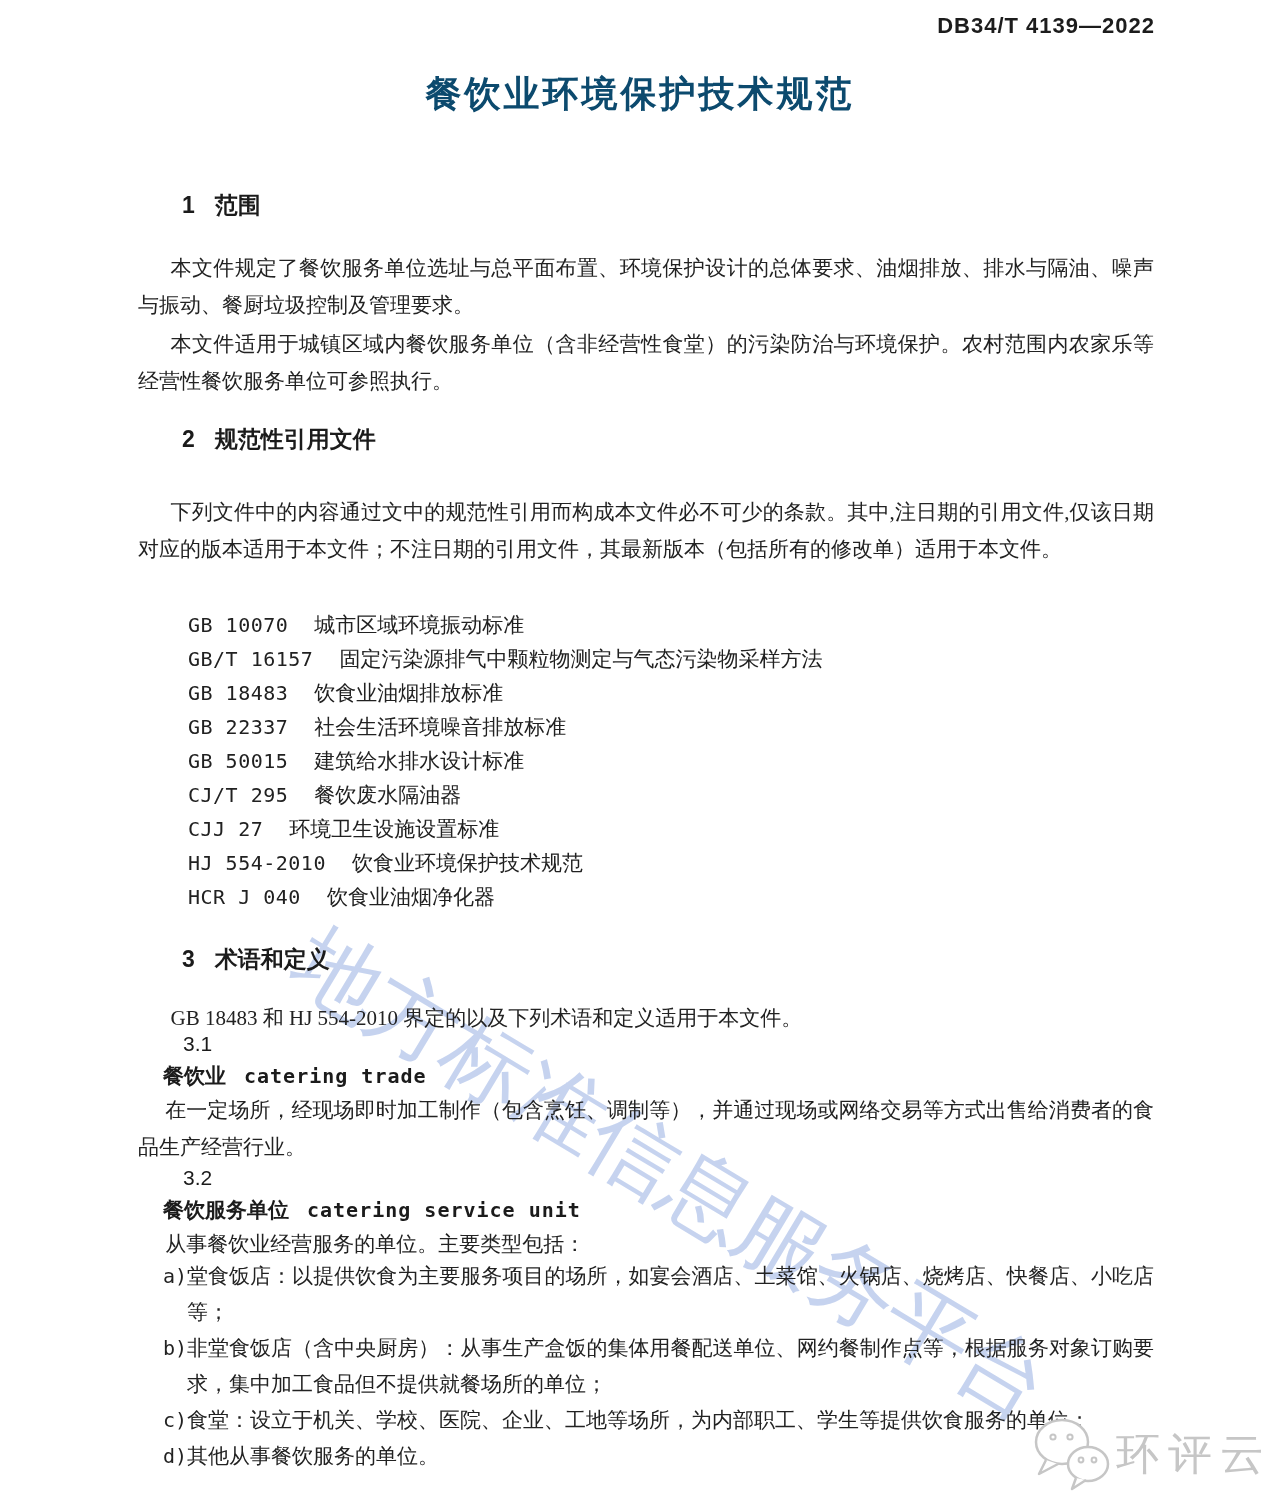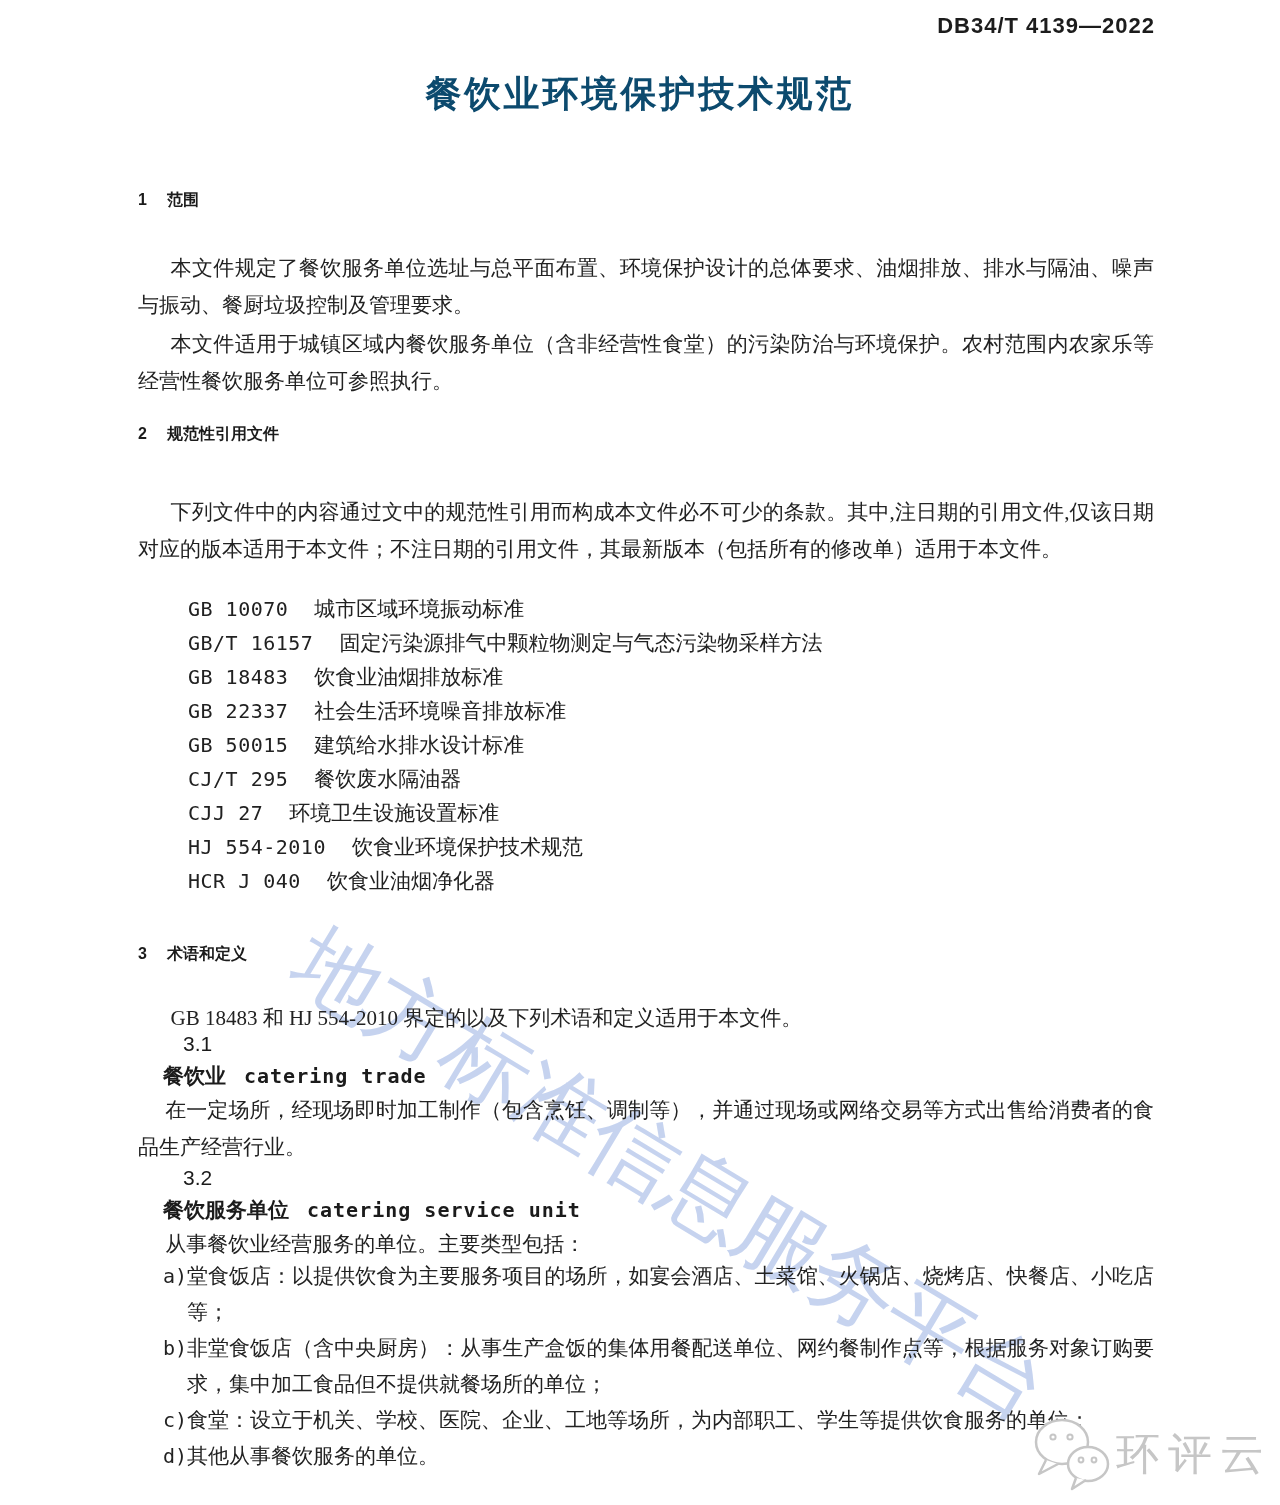--- a/index.html
+++ b/index.html
@@ -11,21 +11,21 @@
   .doc-number {
     position:absolute; top:13px; right:125px;
     font-family:"Liberation Sans", sans-serif;
     font-size:22px; font-weight:bold; letter-spacing:1px; color:#1c1c1c;
   }
   .doc-title {
     position:absolute; top:70px; left:0; right:0; text-align:center;
     font-family:"Liberation Sans", sans-serif;
     font-size:36px; font-weight:bold; letter-spacing:3px; color:#0c4a6e;
   }
-  .sec-head { font-family:"Liberation Sans", sans-serif; font-size:16px; font-weight:bold; color:#1b1b1b; }
+  .sec-head { font-family:"Liberation Sans", sans-serif; font-size:23px; font-weight:bold; color:#1b1b1b;margin-left:44px; }
   .sec-head .num { margin-right:20px; }
 
   .para { font-size:21px; line-height:37px; text-align:justify; text-indent:1.55em; color:#222; }
   .oneline { white-space:nowrap; }
 
   .ref-row { padding-left:50px; font-size:21px; line-height:34px; white-space:nowrap; }
   .ref-code { font-family:"DejaVu Sans Mono", monospace; font-size:20px; letter-spacing:0.5px; }
   .ref-title { margin-left:26px; }
 
   .clause-num { font-family:"Liberation Sans", sans-serif; font-size:21px; color:#1b1b1b;margin-left:45px; }
@@ -71,21 +71,21 @@
     <span class="num">1</span><span>范围</span>
   </div>
   <div class="abs para" style="top:250px;">本文件规定了餐饮服务单位选址与总平面布置、环境保护设计的总体要求、油烟排放、排水与隔油、噪声与振动、餐厨垃圾控制及管理要求。</div>
   <div class="abs para" style="top:326px;">本文件适用于城镇区域内餐饮服务单位（含非经营性食堂）的污染防治与环境保护。农村范围内农家乐等经营性餐饮服务单位可参照执行。</div>
 
   <div class="abs sec-head" style="top:424px;">
     <span class="num">2</span><span>规范性引用文件</span>
   </div>
   <div class="abs para" style="top:494px;">下列文件中的内容通过文中的规范性引用而构成本文件必不可少的条款。其中,注日期的引用文件,仅该日期对应的版本适用于本文件；不注日期的引用文件，其最新版本（包括所有的修改单）适用于本文件。</div>
 
-  <div class="abs" style="top:592px;">
+  <div class="abs" style="top:608px;">
     <div class="ref-row"><span class="ref-code">GB 10070</span><span class="ref-title">城市区域环境振动标准</span></div>
     <div class="ref-row"><span class="ref-code">GB/T 16157</span><span class="ref-title">固定污染源排气中颗粒物测定与气态污染物采样方法</span></div>
     <div class="ref-row"><span class="ref-code">GB 18483</span><span class="ref-title">饮食业油烟排放标准</span></div>
     <div class="ref-row"><span class="ref-code">GB 22337</span><span class="ref-title">社会生活环境噪音排放标准</span></div>
     <div class="ref-row"><span class="ref-code">GB 50015</span><span class="ref-title">建筑给水排水设计标准</span></div>
     <div class="ref-row"><span class="ref-code">CJ/T 295</span><span class="ref-title">餐饮废水隔油器</span></div>
     <div class="ref-row"><span class="ref-code">CJJ 27</span><span class="ref-title">环境卫生设施设置标准</span></div>
     <div class="ref-row"><span class="ref-code">HJ 554-2010</span><span class="ref-title">饮食业环境保护技术规范</span></div>
     <div class="ref-row"><span class="ref-code">HCR J 040</span><span class="ref-title">饮食业油烟净化器</span></div>
   </div>

